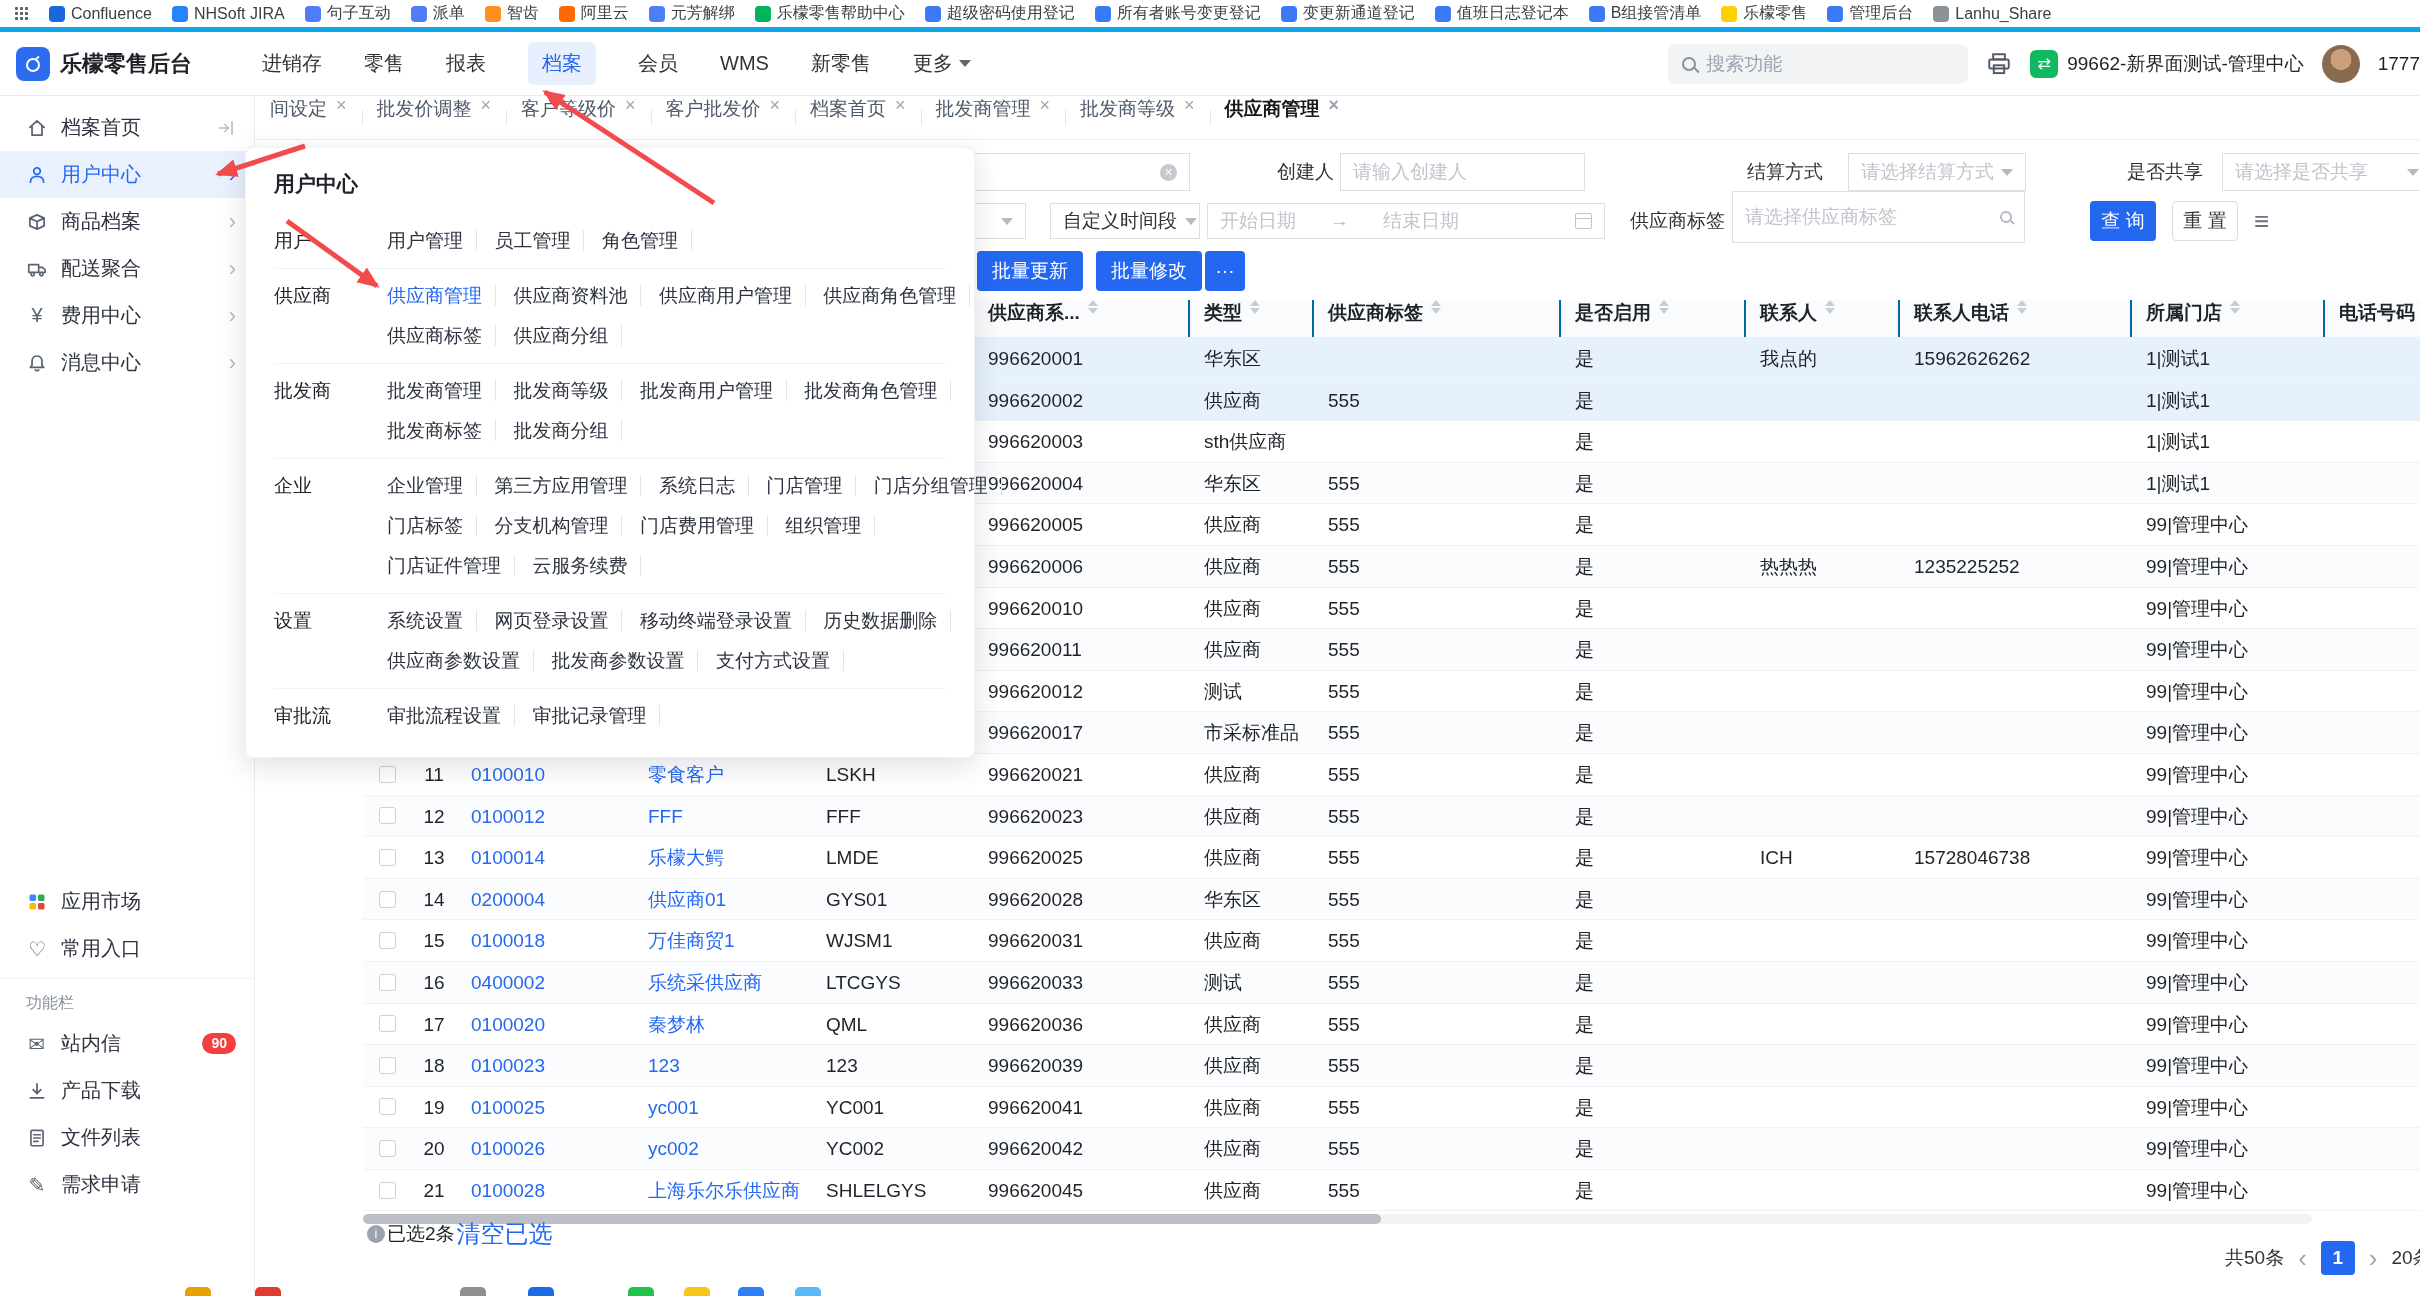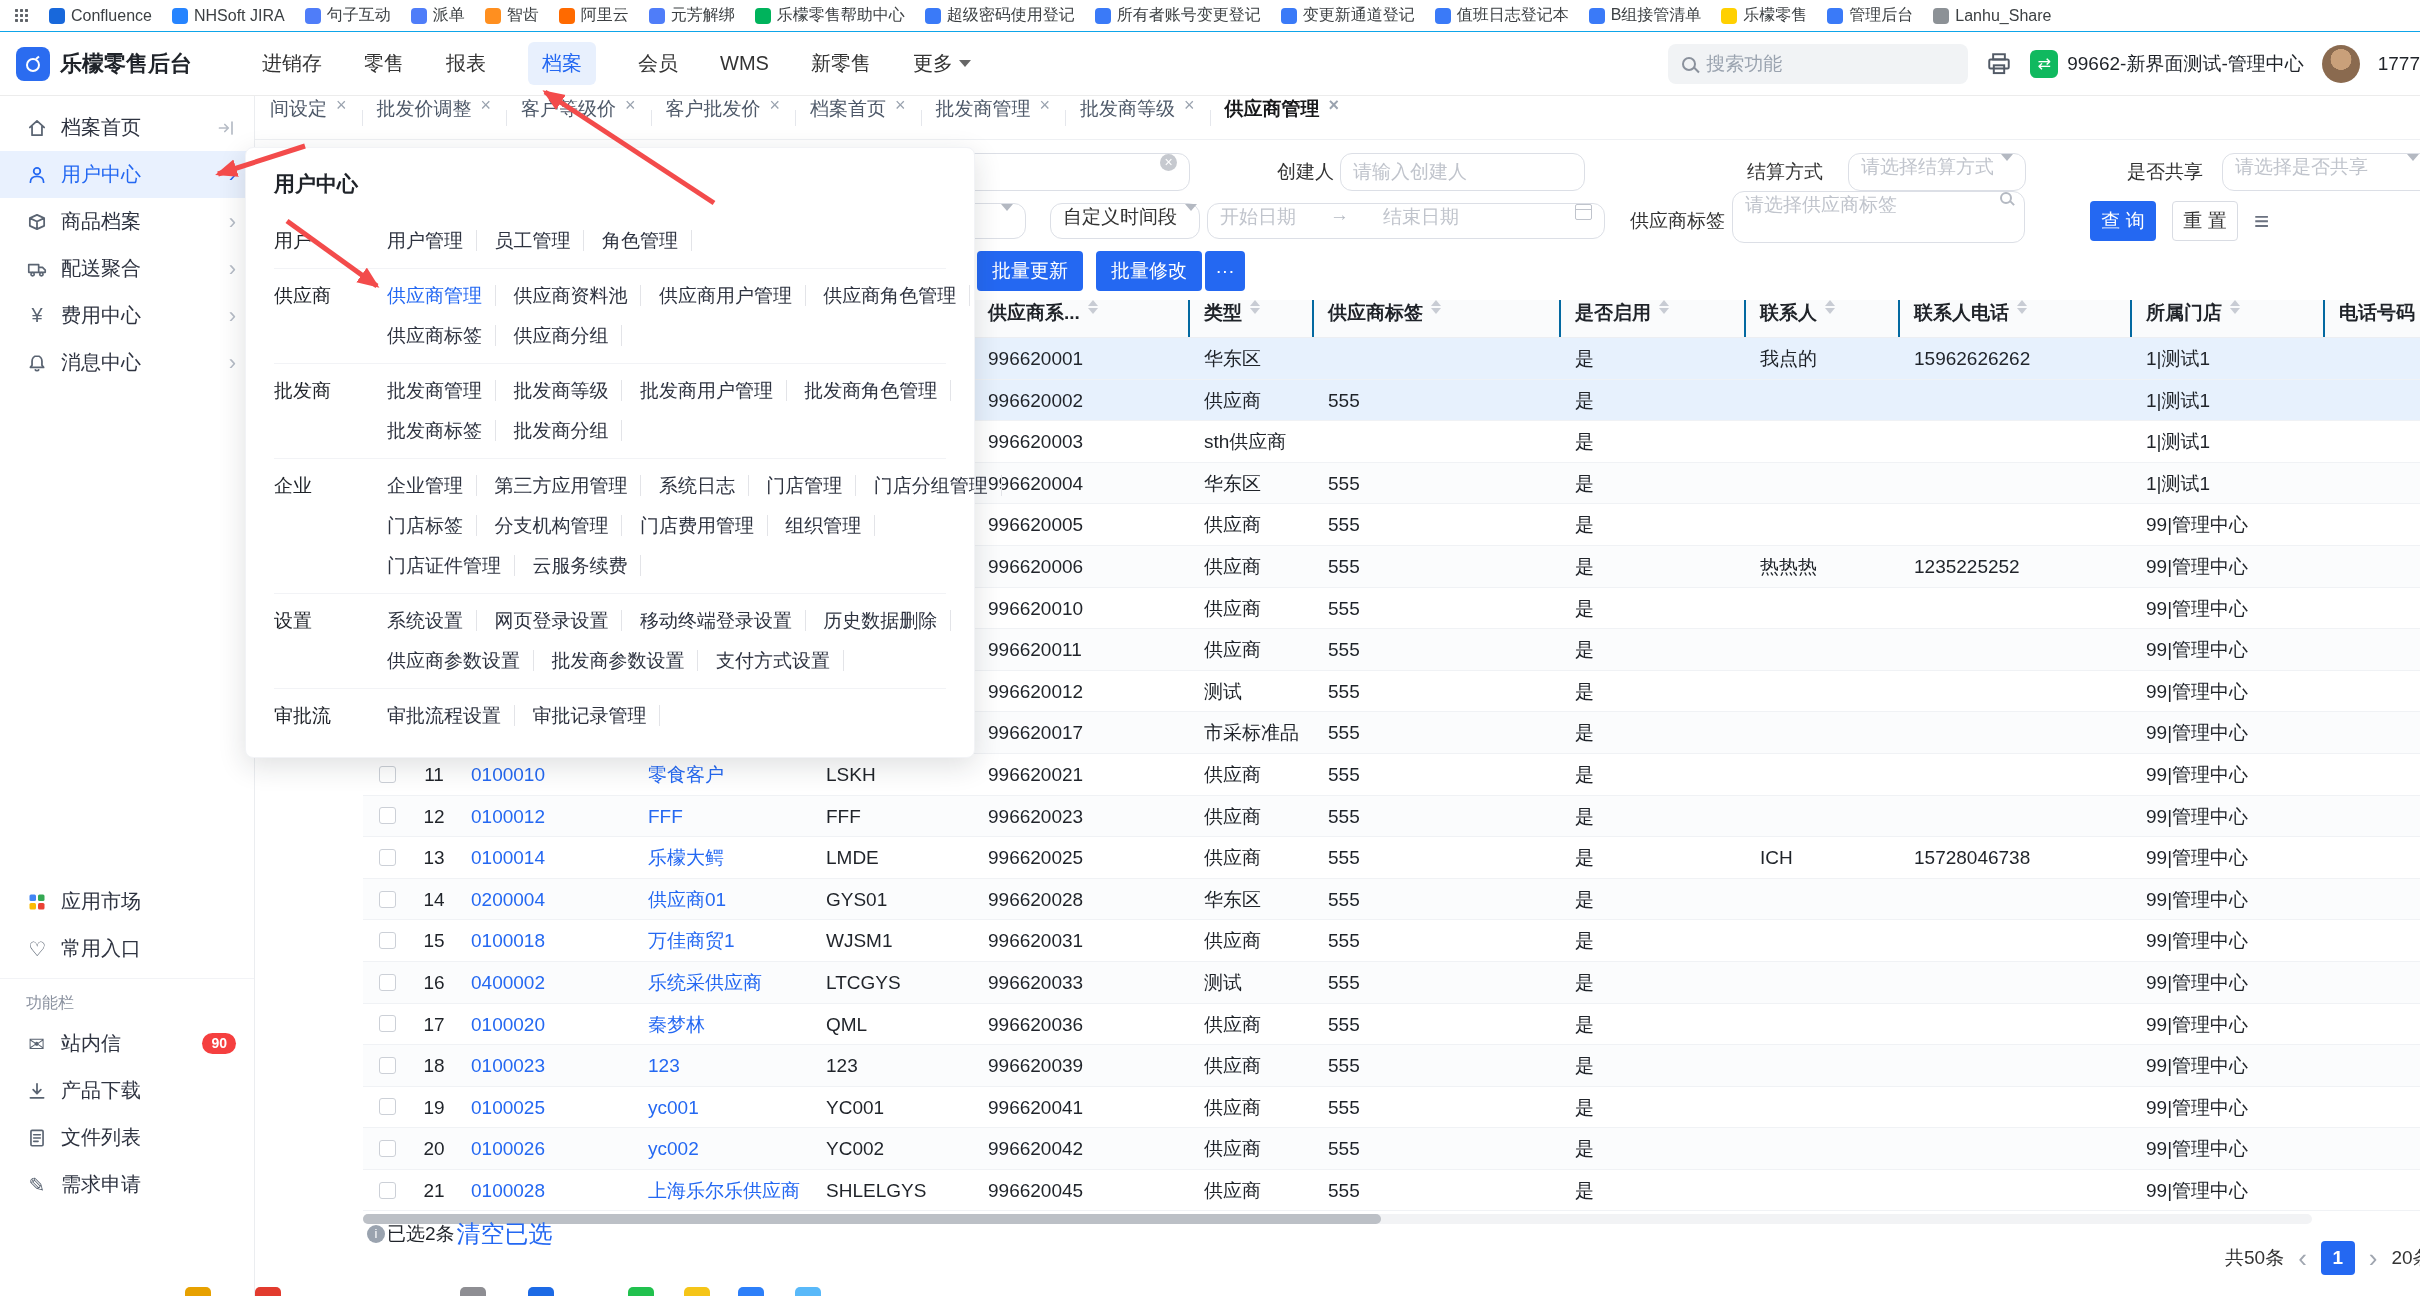--- a/index.html
+++ b/index.html
@@ -1,21 +1,21 @@
 <!DOCTYPE html>
 <html><head>
 <meta charset="utf-8">
 <style>
   *{margin:0;padding:0;box-sizing:border-box}
   html,body{width:2420px;height:1296px;overflow:hidden;background:#fff;
     font-family:"Liberation Sans","DejaVu Sans",sans-serif;color:#333}
   i,em{font-style:normal}
   
   .bmbar{position:absolute;top:0;left:0;width:2420px;height:32px;background:#fff;
-    border-bottom:1px solid #0ea5e9;display:flex;align-items:center;gap:20px;padding:0 14px;z-index:5}
+    border-bottom:5px solid #0ea5e9;display:flex;align-items:center;gap:20px;padding:0 14px;z-index:5}
   .apps-ic{width:15px;height:15px;flex:0 0 auto;
     background-image:radial-gradient(#5f6368 1.4px,transparent 1.5px);background-size:5px 5px;background-position:0 0}
   .bm{display:flex;align-items:center;gap:6px;flex:0 0 auto;cursor:pointer}
   .bm-ic{width:16px;height:16px;border-radius:4px;flex:0 0 auto}
   .bm-label{font-size:16px;color:#3c4043;white-space:nowrap}
   
   .apphdr{position:absolute;top:32px;left:0;width:2420px;height:64px;background:#fff;
     border-bottom:1px solid #ececec;display:flex;align-items:center;padding-left:16px;z-index:5}
   .apphdr>*{flex:0 0 auto}
   .brand{display:flex;align-items:center;width:240px}
@@ -62,22 +62,22 @@
   .chev{margin-left:auto;color:#b6bcc6;font-size:22px;line-height:1}
   .side-item.active{background:#e9f1fe;color:#2468f2}
   .side-item.active .icn,.side-item.active .chev{color:#2468f2}
   .side-lower{position:absolute;top:782px;left:0;width:100%}
   .side-sec{font-size:16px;color:#8a919f;padding:14px 0 6px 26px;border-top:1px solid #f2f3f6;margin-top:6px}
   .badge{margin-left:auto;background:#f53f3f;color:#fff;border-radius:11px;height:21px;line-height:21px;
     padding:0 9px;font-size:14px;font-weight:700}
   
   .main{position:absolute;top:140px;left:255px;width:2165px;height:1156px;background:#fff;overflow:hidden;z-index:1}
   .fld-label{position:absolute;font-size:19px;color:#333;white-space:nowrap}
-  .box{position:absolute;height:38px;border:1px solid #dcdfe6;border-radius:12px;background:#fff;
-    display:flex;padding:0 12px;font-size:19px;gap:8px;cursor:pointer}
+  .box{position:absolute;height:38px;border:1px solid #dcdfe6;border-radius:0;background:#fff;
+    display:flex;align-items:center;padding:0 12px;font-size:19px;gap:8px;cursor:pointer}
   .box .ph{color:#c0c4cc;white-space:nowrap;overflow:hidden}
   .box .val{color:#333;white-space:nowrap}
   .box input{border:none;outline:none;font-size:19px;width:100%;font-family:inherit;color:#333}
   .box input::placeholder{color:#c0c4cc}
   .i-caret{margin-left:auto;width:0;height:0;border-left:6px solid transparent;border-right:6px solid transparent;
     border-top:7px solid #b4b9c2;flex:0 0 auto}
   .i-clear{margin-left:auto;width:17px;height:17px;border-radius:50%;background:#c6c9cf;color:#fff;
     font-size:14px;line-height:16px;text-align:center;flex:0 0 auto}
   .i-clear::before{content:"×"}
   .i-cal{margin-left:auto;width:17px;height:16px;border:1.6px solid #c0c4cc;border-radius:2px;flex:0 0 auto}

